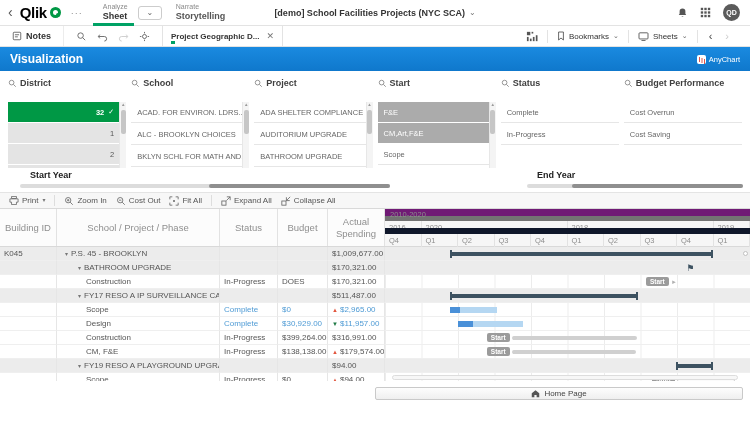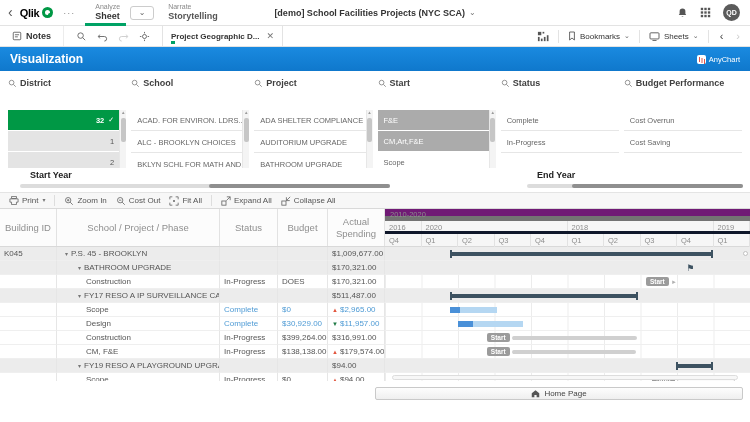--- a/index.html
+++ b/index.html
@@ -3,21 +3,21 @@
 <meta charset="utf-8">
 <style>
   *{box-sizing:border-box;margin:0;padding:0}
   html,body{width:750px;height:422px}
   body{font-family:"Liberation Sans","DejaVu Sans",sans-serif;background:#fff;color:#333;overflow:hidden;position:relative}
   svg{display:block}
 
   
   .appbar{height:26px;border-bottom:1px solid #e3e3e3;display:flex;align-items:center;background:#fff;position:relative}
   .back{font-size:14px;color:#555;padding:0 7px 2px 8px;cursor:pointer}
-  .logo{display:flex;align-items:center;gap:2px;font-weight:bold;font-size:11px;color:#000;letter-spacing:-.3px}
+  .logo{display:flex;align-items:center;gap:2px;font-weight:bold;font-size:15px;color:#000;letter-spacing:-.3px}
   .logo-q{width:11px;height:11px;border:3px solid #009845;border-radius:50%;position:relative;margin-left:1px}
   .logo-q::after{content:"";position:absolute;right:-2px;bottom:-2px;width:4px;height:4px;background:#009845;border-radius:50%}
   .more{color:#888;margin:0 10px;font-size:9px;letter-spacing:1px}
   .nav-tab{display:flex;align-items:center;height:26px;padding:0 6px 0 10px}
   .nav-txt{line-height:1.15}
   .nav-t1{font-size:7px;color:#8a8a8a}
   .nav-t2{font-size:9px;font-weight:bold;color:#333}
   .nav-t2.dim{color:#555}
   .nav-active{box-shadow:inset 0 -3px 0 #00a265}
   .caret-btn{border:1px solid #ccc;border-radius:3px;width:24px;height:14px;margin:0 4px;display:flex;align-items:center;justify-content:center;color:#666;font-size:8px}
@@ -27,37 +27,37 @@
   .avatar{width:17px;height:17px;border-radius:50%;background:#5b5b5b;color:#fff;font-size:7px;font-weight:bold;display:flex;align-items:center;justify-content:center}
 
   
   .toolbar2{height:21px;border-bottom:1px solid #e3e3e3;display:flex;align-items:center;background:#fff}
   .notes-btn{display:flex;align-items:center;gap:4px;padding:0 12px;height:100%;font-size:9px;font-weight:bold;color:#333;border-right:1px solid #ececec}
   .sel-icons{display:flex;align-items:center;gap:10px;padding:0 12px}
   .sheet-tab{display:flex;align-items:center;gap:7px;height:100%;padding:0 8px;border-left:1px solid #e3e3e3;border-right:1px solid #e3e3e3;font-size:8px;font-weight:bold;color:#333;position:relative;max-width:130px}
   .sheet-tab .ttl{white-space:nowrap;overflow:hidden}
   .sheet-tab .x{color:#777;font-weight:normal;font-size:9px}
   .sheet-tab::after{content:"";position:absolute;left:8px;bottom:2px;width:4px;height:3px;background:#00a265}
-  .toolbar2-right{margin-left:auto;display:flex;align-items:center;gap:9px;padding-right:8px;font-size:8px;color:#333}
+  .toolbar2-right{margin-left:auto;display:flex;align-items:center;gap:9px;padding-right:19px;font-size:8px;color:#333}
   .vsep{width:1px;height:13px;background:#e3e3e3}
   .tchev{font-size:11px;color:#444;padding:0 2px}
   .tchev.dis{color:#ccc}
   .ddl{display:flex;align-items:center;gap:4px}
   .ddl .c{font-size:7px;color:#666}
 
   
   .viz-header{height:24px;background:linear-gradient(180deg,#1a8ae0,#0f78cc);color:#fff;display:flex;align-items:center;padding:0 10px;font-size:12px;font-weight:bold}
   .anychart{margin-left:auto;display:flex;align-items:center;gap:3px;font-size:7.5px;font-weight:normal}
   .ac-ico{width:9px;height:9px;background:#fff;border-radius:2px;position:relative}
   .ac-ico::after{content:"";position:absolute;left:2px;bottom:2px;width:1.5px;height:5px;background:#e2574c;box-shadow:2.5px 1px 0 #e2574c,5px 2px 0 #e2574c}
 
   
   .filters{display:flex;gap:5px;padding:5px 8px 3px;height:97px;background:#fff}
   .fcol{flex:1;min-width:0}
-  .fhead{display:flex;align-items:center;gap:3px;height:14px;font-size:9px;font-weight:bold;color:#404040;margin-bottom:20px}
+  .fhead{display:flex;align-items:center;gap:3px;height:14px;font-size:9px;font-weight:bold;color:#404040;margin-bottom:12px}
   .flist{position:relative;height:72px;overflow:hidden}
   .fitem{height:17px;margin-bottom:1px;display:flex;align-items:center;padding:10px 6px;font-size:7.5px;color:#666;white-space:nowrap;overflow:hidden;cursor:pointer}
   .fitem.selected{background:#009845;color:#fff;font-weight:bold;justify-content:flex-end;padding-right:12px}
   .fitem.alternative{background:#e4e4e4;color:#555;justify-content:flex-end;padding-right:12px}
   .fitem.excluded{background:#ababab;color:#fff}
   .fitem.normal{background:#fff;border-bottom:1px solid #e6e6e6}
   .fitem .chk{margin-left:4px;font-size:7px}
   .fscroll{position:absolute;top:0;right:0;width:7px;height:100%;background:#f4f4f4;border-left:1px solid #e7e7e7;display:flex;flex-direction:column;align-items:center;font-size:4.5px;color:#999;line-height:1}
   .fscroll .ar{height:7px;display:flex;align-items:center}
   .fscroll .thumb{width:5px;height:24px;background:#c6c6c6;border-radius:2px;margin:1px 0}
@@ -75,21 +75,21 @@
   .gt-item{display:flex;align-items:flex-start;gap:3px;cursor:pointer}
   .gt-sep{width:1px;height:11px;background:#ddd}
   .gt-caret{font-size:6px;color:#777;margin-left:1px}
 
   
   .w-bid{flex:0 0 57px}.w-tree{flex:0 0 163px}.w-status{flex:0 0 58px}.w-budget{flex:0 0 50px}.w-spend{flex:0 0 57px}.w-gantt{flex:0 0 365px}
   .chart-head{display:flex;height:38px;border-bottom:1px solid #d9d9d9;background:#fcfcfc}
   .hcell{border-right:1px solid #e2e2e2;display:flex;align-items:center;justify-content:center;text-align:center;font-size:9.5px;color:#8f8f8f;line-height:1.2;padding:0 2px}
   .timeline{display:flex;flex-direction:column;background:#f6f6f6;color:#8d8d8d;font-size:7.5px}
   .tl-range{height:12px;line-height:12px;padding-left:5px;border-bottom:5px solid #737373;background:#701a75}
-  .tl-years{display:flex;height:13px;border-bottom:3px solid #0f172a}
+  .tl-years{display:flex;height:13px;border-bottom:6px solid #0f172a}
   .tl-year{border-right:1px solid #e2e2e2;padding-left:4px;line-height:13px;overflow:hidden}
   .tl-quarters{display:flex;height:13px}
   .tl-q{flex:0 0 10%;border-right:1px solid #e2e2e2;padding-left:4px;line-height:13px}
 
   .cbody{height:134px;overflow:hidden;position:relative;background:#fff}
   .crow{display:flex;height:14px;font-size:8px;color:#555}
   .crow.sum{background:#ececec}
   .ccell{border-right:1px solid #e6e6e6;border-bottom:1px solid #efefef;display:flex;align-items:center;white-space:nowrap;overflow:hidden;padding:0 4px}
   .caret{color:#777;font-size:6px;margin-right:3px}
   .ind-0{padding-left:8px}.ind-1{padding-left:21px}.ind-2{padding-left:29px}

